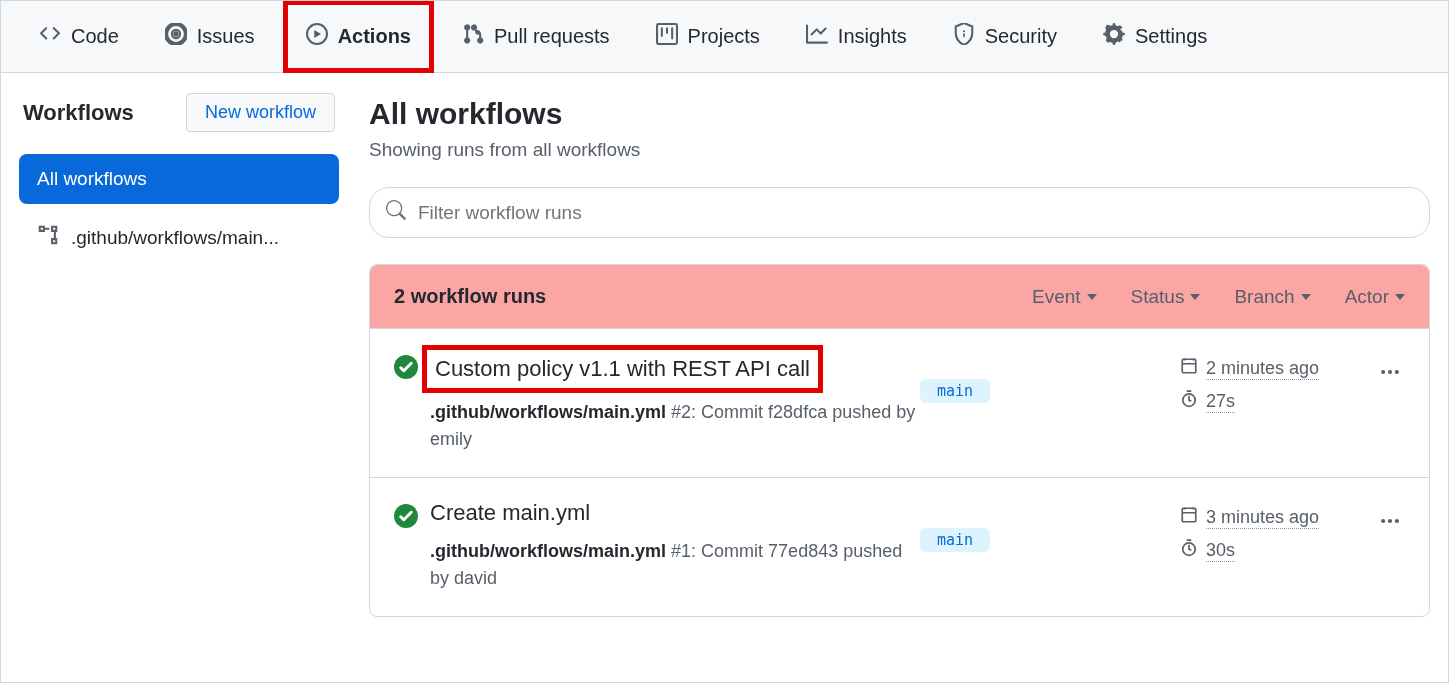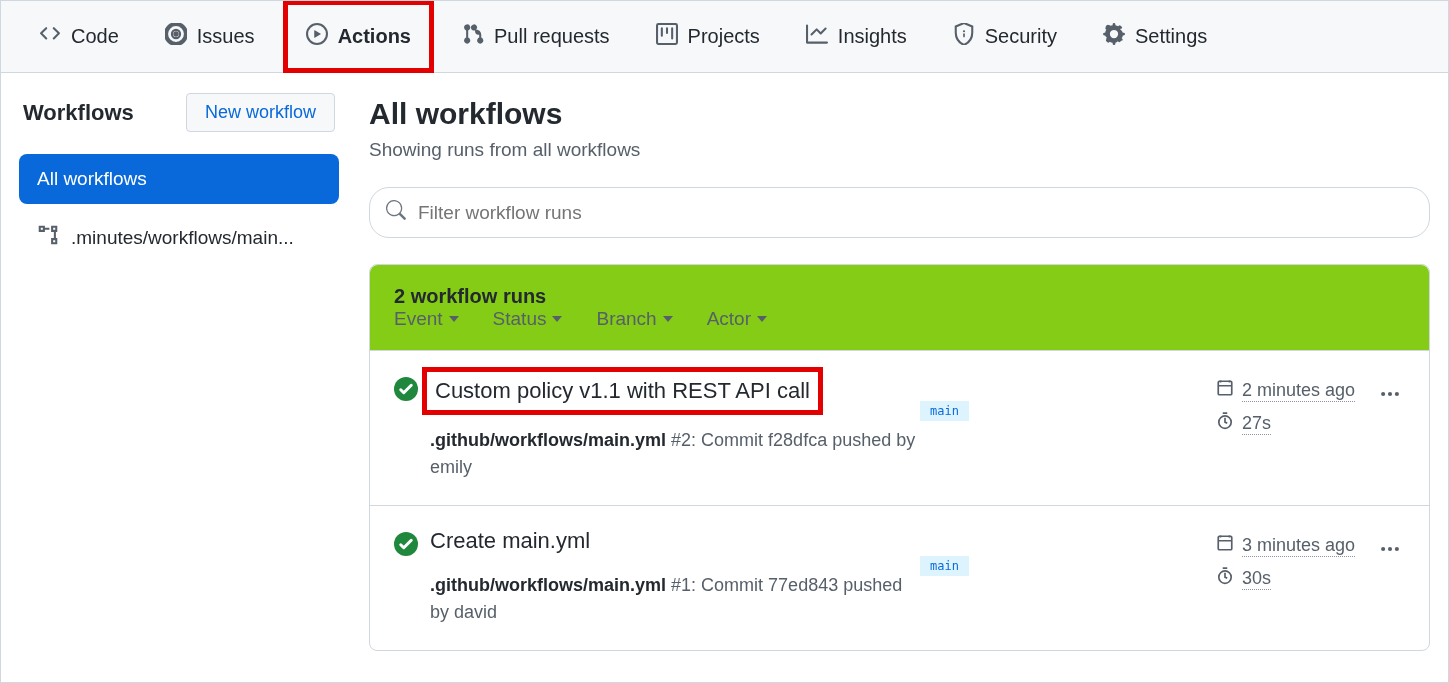--- a/index.html
+++ b/index.html
@@ -96,26 +96,26 @@
     border: none; outline: none; font-size: 19px; flex: 1; background: transparent;
   }
   
   .runs-box {
     border: 1px solid #d0d7de;
     border-radius: 8px;
     margin-top: 26px;
   }
   .runs-header {
     display: flex;
+    align-items: center;
     justify-content: space-between;
     padding: 20px 24px;
-    background: #84cc16;
+    background: #fca5a5;
     border-bottom: 1px solid #d0d7de;
     border-radius: 8px 8px 0 0;
-    flex-direction: column;
   }
   .runs-count { font-size: 20px; font-weight: 600; }
   .run-filters { display: flex; gap: 34px; }
   .run-filter {
     display: flex; align-items: center; gap: 6px;
     font-size: 19px; color: #57606a; cursor: pointer;
   }
   .caret-down { width: 0; height: 0; border-left: 5px solid transparent; border-right: 5px solid transparent; border-top: 6px solid #57606a; }
   
   .run-row {
@@ -130,33 +130,33 @@
   .run-main-col { flex: 0 0 490px; }
   .run-title {
     font-size: 22px; font-weight: 400; color: #24292f;
     display: inline-block; padding: 6px 8px 6px 0;
   }
   .run-title.highlighted {
     border: 5px solid #e30000;
     padding: 6px 8px;
     margin-left: -8px;
   }
-  .run-meta { font-size: 18px; color: #57606a; margin-top: 12px; line-height: 1.5; }
+  .run-meta { font-size: 18px; color: #57606a; margin-top: 6px; line-height: 1.5; }
   .run-meta b { color: #24292f; font-weight: 600; }
   .run-branch-col { flex: 0 0 260px; padding-top: 34px; }
   .branch-badge {
     display: inline-block;
     background: #ddf4ff;
     color: #0969da;
-    border-radius: 0;
-    padding: 3px 10px;
+    border-radius: 6px;
+    padding: 3px 17px;
     font-family: ui-monospace, SFMono-Regular, Menlo, monospace;
-    font-size: 12px;
-  }
-  .run-time-col { flex: 1; display: flex; justify-content: flex-end; align-items: flex-start; gap: 20px; padding-top: 12px; }
+    font-size: 15px;
+  }
+  .run-time-col { flex: 1; display: flex; justify-content: space-between; align-items: flex-start; gap: 20px; padding-top: 12px; }
   .time-stack { display: flex; flex-direction: column; gap: 10px; font-size: 18px; color: #57606a; }
   .time-line { display: flex; align-items: center; gap: 8px; }
   .time-line svg { width: 18px; height: 18px; fill: #57606a; }
   .dotted { border-bottom: 1px dotted #8c959f; }
   .kebab { padding: 4px; cursor: pointer; }
   .kebab svg { width: 22px; height: 22px; fill: #57606a; }
 </style>
 </head>
 <body>
 
@@ -221,21 +221,21 @@
       <div class="sidebar-title">Workflows</div>
       <button class="new-workflow-btn">New workflow</button>
     </div>
     <div class="sidebar-item selected">
       <span>All workflows</span>
     </div>
     <div class="sidebar-item">
       <span><svg viewBox="0 0 16 16">
             <path d="M2 2h3v3H2zM11 2h3v3h-3zM11 11h3v3h-3zM5 3.5h4M13 5v6" fill="none" stroke="#57606a" stroke-width="1.5"></path>
           </svg></span>
-      <span>.minutes/workflows/main...</span>
+      <span>.github/workflows/main...</span>
     </div>
   </div>
 
   <div class="main">
     <div class="main-title">All workflows</div>
     <div class="main-subtitle">Showing runs from all workflows</div>
     <div class="filter-input">
       <span><svg viewBox="0 0 16 16">
             <path d="M11.742 10.344a6.5 6.5 0 10-1.397 1.398l3.85 3.85a1 1 0 001.415-1.414l-3.85-3.85zM12 6.5a5.5 5.5 0 11-11 0 5.5 5.5 0 0111 0z"></path>
           </svg></span>

